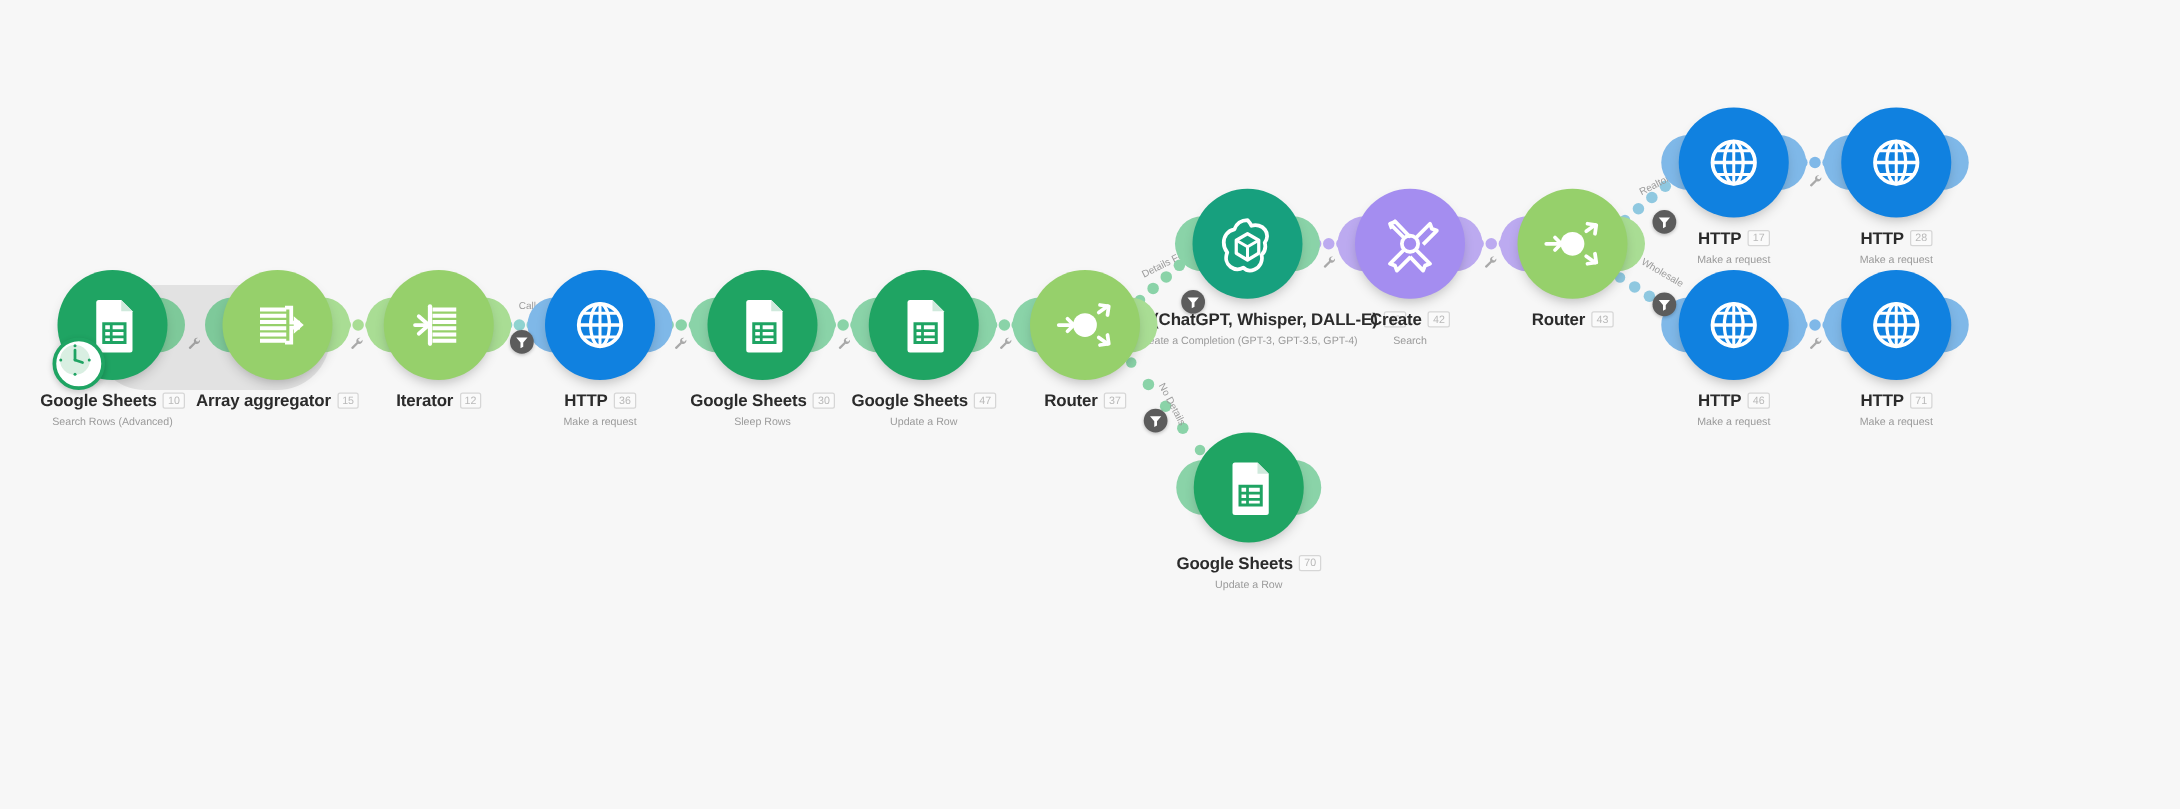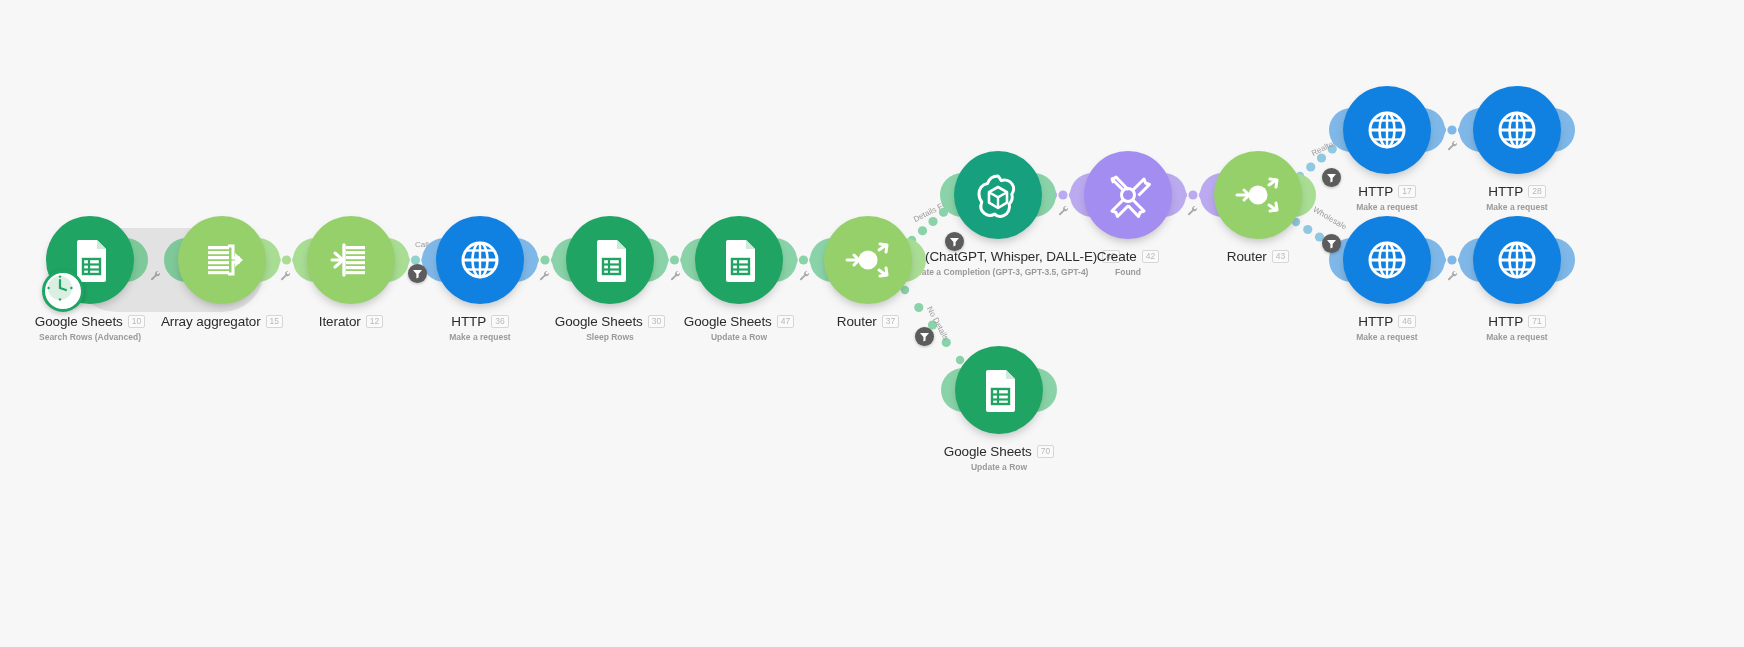--- a/index.html
+++ b/index.html
@@ -26,32 +26,32 @@
   
   .port{position:absolute;top:-22px;width:22px;height:44px;z-index:2;}
   .port.in{left:-58px;border-radius:22px 0 0 22px;}
   .port.out{left:36px;border-radius:0 22px 22px 0;}
 
   .label{
     position:absolute;left:-150px;top:52px;width:300px;
     text-align:center;pointer-events:none;
   }
   .title{
-    font-size:13.5px;font-weight:400;color:#2b2b2b;letter-spacing:-.1px;
+    font-size:13.5px;font-weight:700;color:#2b2b2b;letter-spacing:-.1px;
     white-space:nowrap;display:inline-block;vertical-align:middle;
   }
   .idbadge{
     display:inline-block;vertical-align:middle;margin-left:5px;
     font-size:8.5px;line-height:11px;color:#b9b9b9;
     border:1px solid #d6d6d6;border-radius:2px;
     padding:0 3px;background:#fafafa;font-weight:400;
   }
   .subtitle{
     display:block;margin-top:2px;
-    font-size:8.5px;color:#9a9a9a;white-space:nowrap;font-weight:700;
+    font-size:8.5px;color:#9a9a9a;white-space:nowrap;font-weight:400;
   }
   .label.wide{left:-260px;width:520px;}
 
   
   .routelabel{
     position:absolute;font-size:8px;color:#9b9b9b;white-space:nowrap;
     transform-origin:0 0;pointer-events:none;
   }
   .filtericon{
     position:absolute;width:19px;height:19px;border-radius:50%;
@@ -284,21 +284,21 @@
         <div class="bubble" style="background: rgb(164, 141, 240);">
           <svg width="50" height="50" viewBox="0 0 50 50">
             <circle cx="25" cy="25" r="6.5" fill="none" stroke="#fff" stroke-width="3"></circle>
             <path d="M30 20 L41 9 l1.5 4 4 1.5 L35.5 25.5" fill="none" stroke="#fff" stroke-width="3" stroke-linejoin="round"></path>
             <path d="M20 30 L9 41 l4 1.5 1.5 4 L25.5 35.5" fill="none" stroke="#fff" stroke-width="3" stroke-linejoin="round"></path>
             <path d="M30 30 L41 41 l-4 1.5 -1.5 4 L25 35.5" fill="none" stroke="#fff" stroke-width="3" stroke-linejoin="round"></path>
             <path d="M20 20 L9 9 l4-1.5 M9 9 l1.5 4" fill="none" stroke="#fff" stroke-width="3" stroke-linejoin="round"></path>
             <path d="M13 7 L24.5 19" fill="none" stroke="#fff" stroke-width="3" stroke-linecap="round"></path>
           </svg>
         </div>
-        <div class="label"><span class="title">Create</span><span class="idbadge">42</span><span class="subtitle">Found</span></div>
+        <div class="label"><span class="title">Create</span><span class="idbadge">42</span><span class="subtitle">Search</span></div>
       </div>
       <div class="node" style="left: 1258px; top: 195px;">
         <div class="port in" style="background: rgb(188, 170, 240);"></div>
         <div class="port out" style="background: rgb(169, 221, 148);"></div>
         <div class="bubble" style="background: rgb(150, 208, 107);">
           <svg width="50" height="50" viewBox="0 0 50 50">
             <circle cx="25" cy="25" r="9.5" fill="#fff"></circle>
             <path d="M4 25 h11" stroke="#fff" stroke-width="3" stroke-linecap="round"></path>
             <path d="M11 20 l5 5 -5 5" fill="none" stroke="#fff" stroke-width="3" stroke-linecap="round" stroke-linejoin="round"></path>
             <path d="M36 15 l7 -5" stroke="#fff" stroke-width="3" stroke-linecap="round"></path>

